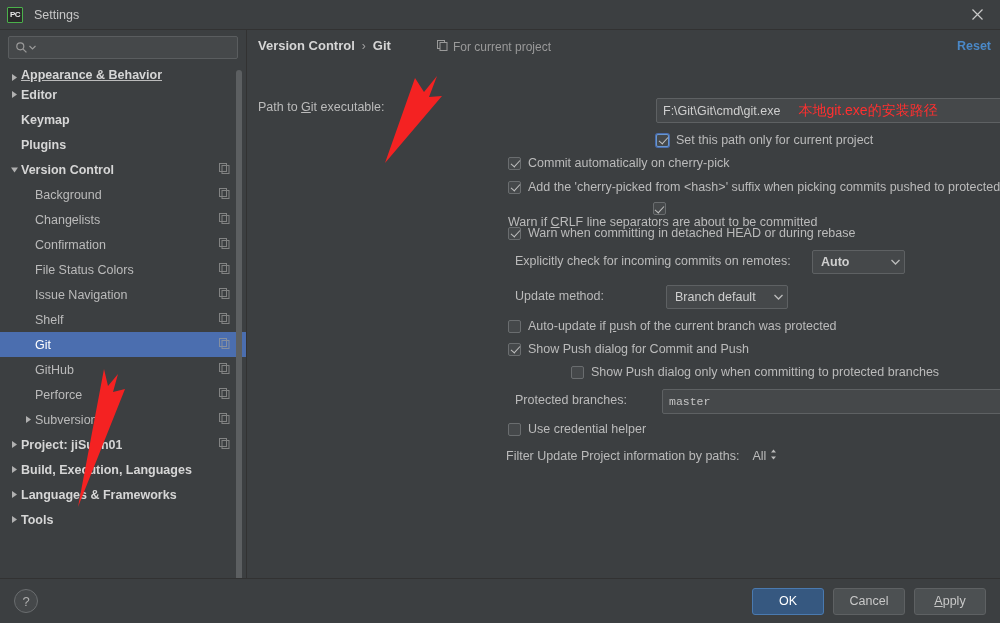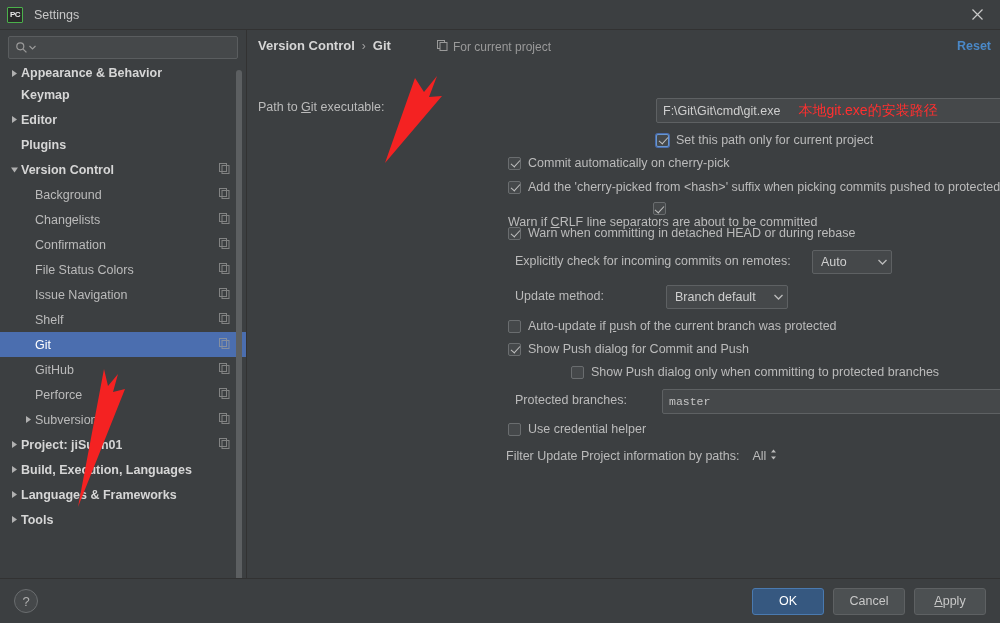--- a/index.html
+++ b/index.html
@@ -369,39 +369,39 @@
             <svg width="7" height="5" viewBox="0 0 7 5" aria-hidden="true">
               <path d="M0.5 1 L3.5 4 L6.5 1" stroke="#9a9a9a" stroke-width="1.1" fill="none"></path>
             </svg>
           </span>
           <span class="search-input-fake" title=""></span>
         </div>
       </div>
 
       <div class="tree">
         <div class="tree-inner" id="tree-inner">
-            <div class="row group lvl0" style="height: 18px; overflow: hidden;">
+            <div class="row group lvl0" style="height: 18px; align-items: flex-end; overflow: hidden; text-decoration: underline;">
               <span class="arrow">
                 <svg width="9" height="9" viewBox="0 0 9 9" aria-hidden="true">
                   <path d="M2 1 L7 4.5 L2 8 Z" fill="#b0b0b0"></path>
                 </svg>
               </span>
               <span class="label">Appearance &amp; Behavior</span>
             </div>
             <div class="row group lvl0">
+              <span class="arrow">
+                <svg width="9" height="9" viewBox="0 0 9 9" aria-hidden="true">
+                  <path d="M2 1 L7 4.5 L2 8 Z" fill="#b0b0b0"></path>
+                </svg>
+              </span>
+              <span class="label">Editor</span>
+            </div>
+            <div class="row group lvl0">
               <span class="arrow"></span>
               <span class="label">Keymap</span>
-            </div>
-            <div class="row group lvl0">
-              <span class="arrow">
-                <svg width="9" height="9" viewBox="0 0 9 9" aria-hidden="true">
-                  <path d="M2 1 L7 4.5 L2 8 Z" fill="#b0b0b0"></path>
-                </svg>
-              </span>
-              <span class="label">Editor</span>
             </div>
             <div class="row group lvl0">
               <span class="arrow"></span>
               <span class="label">Plugins</span>
             </div>
             <div class="row group lvl0">
               <span class="arrow">
                 <svg width="9" height="9" viewBox="0 0 9 9" aria-hidden="true">
                   <path d="M1 2.5 L8 2.5 L4.5 7.5 Z" fill="#b0b0b0"></path>
                 </svg>
@@ -588,21 +588,21 @@
       </div>
 
       <div class="cb-line" style="position:absolute; left:261px; top:196px;">
         <span class="cb checked"></span>
         <span class="cb-label">Warn when committing in detached HEAD or during rebase</span>
       </div>
 
       <div class="row-abs" style="left:268px; top:224px;">
         <span class="field-label">Explicitly check for incoming commits on remotes:</span>
       </div>
-      <div class="combo" style="position:absolute; left:565px; top:220px; width:80px;">
+      <div class="combo" style="position:absolute; left:565px; top:220px; width:93px;font-weight:bold;">
         <span class="cv">Auto</span>
         <span class="caret">
           <svg width="9" height="6" viewBox="0 0 9 6" aria-hidden="true">
             <path d="M0.5 1 L4.5 5 L8.5 1" stroke="#bcbcbc" stroke-width="1.3" fill="none"></path>
           </svg>
         </span>
       </div>
 
       <div class="row-abs" style="left:268px; top:259px;">
         <span class="field-label">Update method:</span>

